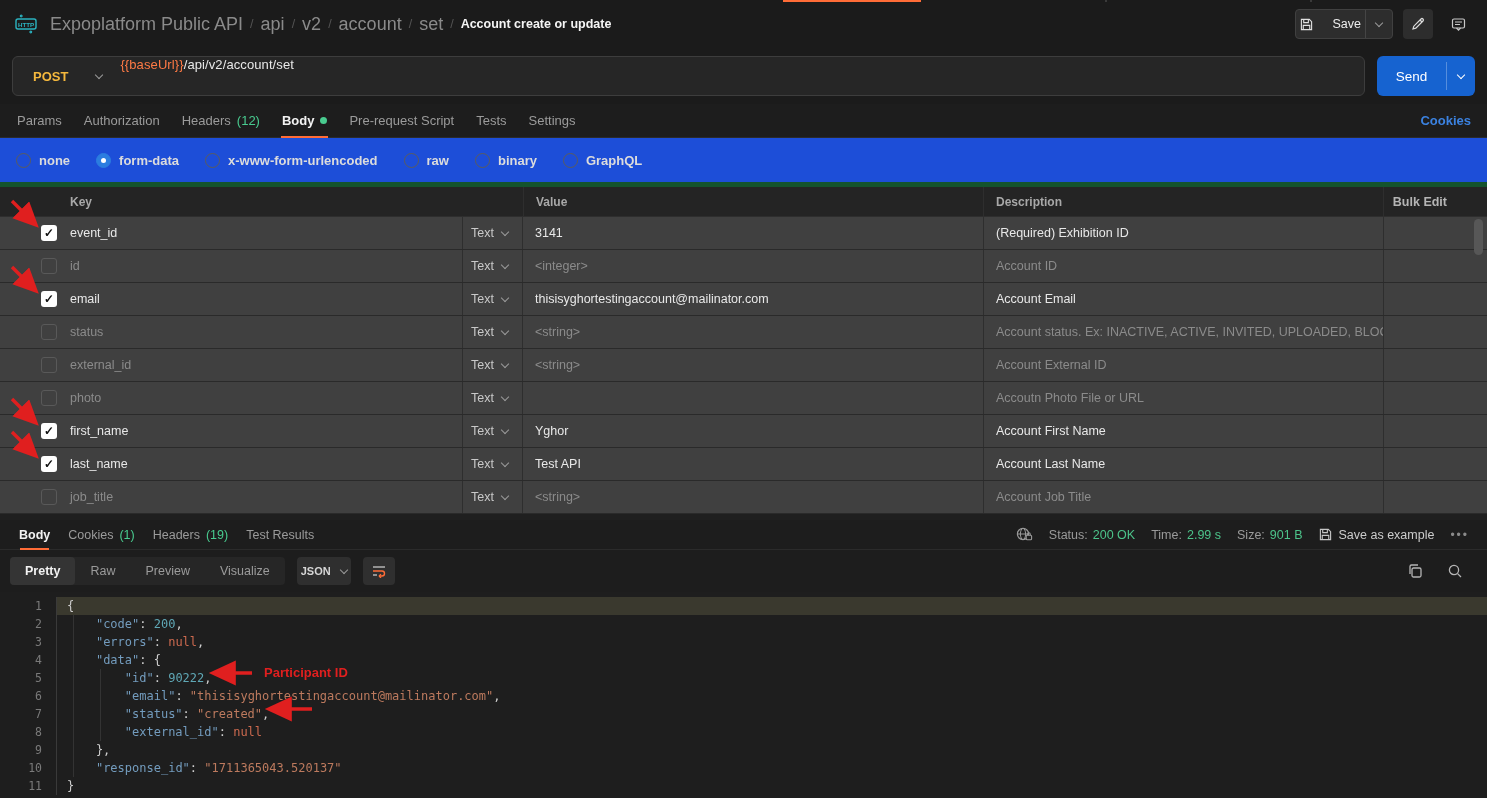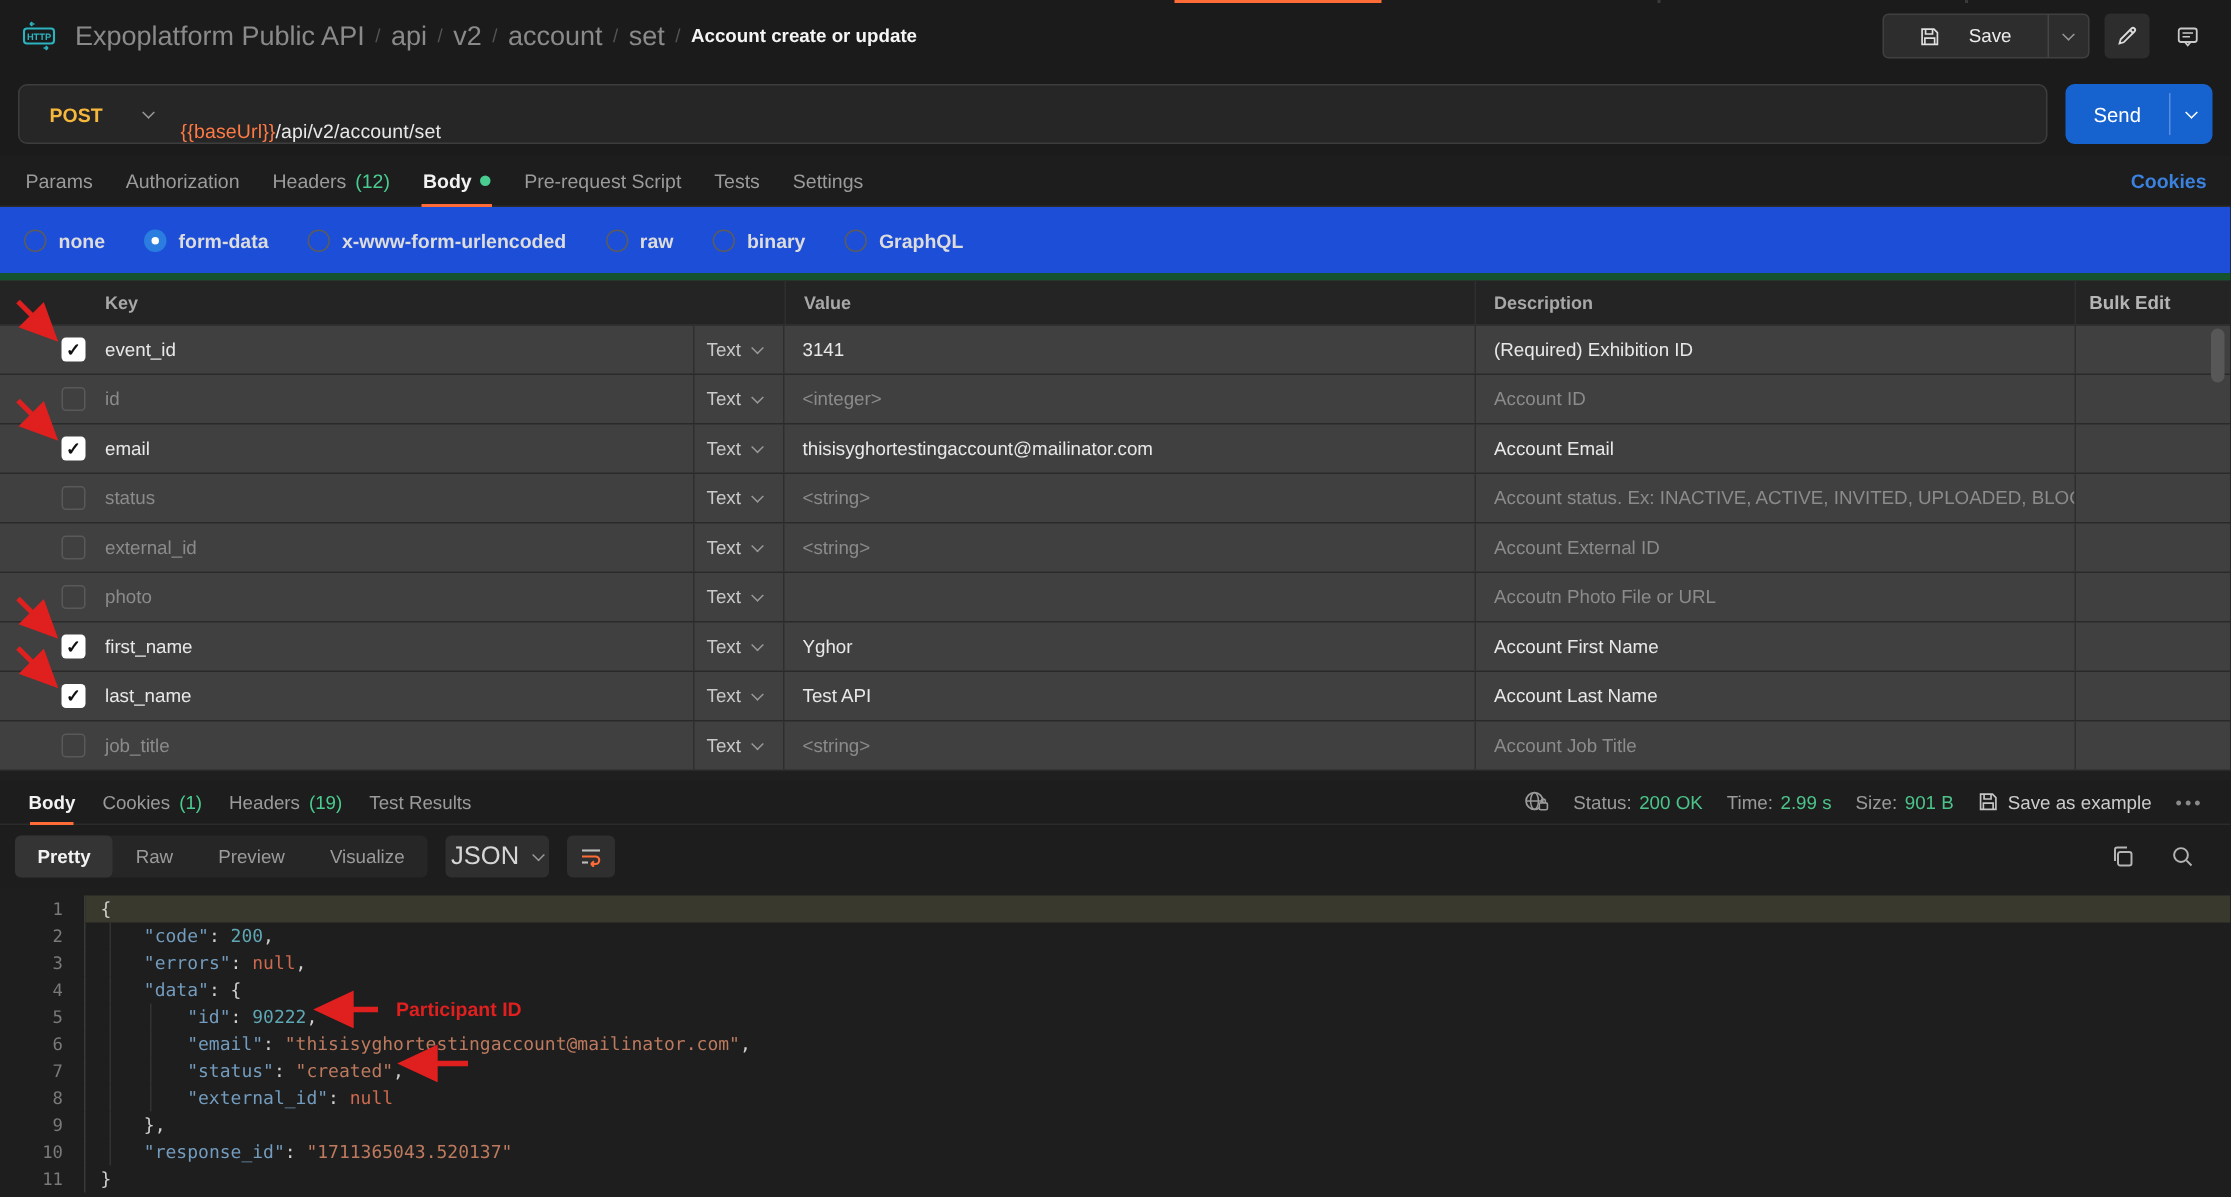--- a/index.html
+++ b/index.html
@@ -13,29 +13,29 @@
   .topbar{height:48px;background:#1b1b1b;display:flex;align-items:center;padding:0 14px;position:relative}
   .top-indicator{position:absolute;top:0;left:783px;width:138px;height:2px;background:#ff6c37}
   .top-tick{position:absolute;top:0;height:2px;width:2px;background:#3a3a3a}
   .http-badge{margin-right:12px}
   .crumbs{display:flex;align-items:center}
   .crumb{color:#8a8a8a;font-size:18px;cursor:pointer}
   .crumb-sep{color:#545454;font-size:12.5px;margin:0 7px}
   .crumb-title{color:#f5f5f5;font-weight:700;font-size:12.5px}
   .top-actions{margin-left:auto;display:flex;align-items:center;gap:10px}
   .savegrp{display:flex;align-items:center;height:30px;background:#2d2d2d;border:1px solid #404040;border-radius:4px;overflow:hidden}
-  .save-main{display:flex;align-items:center;gap:20px;padding:0 24px;height:100%;font-size:12.5px;color:#ececec}
+  .save-main{display:flex;align-items:center;gap:20px;padding:0 4px;height:100%;font-size:12.5px;color:#ececec}
   .save-div{width:1px;height:100%;background:#454545}
   .save-caret{width:26px;height:100%;display:flex;align-items:center;justify-content:center}
   .iconbtn{width:30px;height:30px;border-radius:4px;display:flex;align-items:center;justify-content:center}
   .iconbtn.boxed{background:#2d2d2d}
 
   
   .urlrow{height:56px;background:#1b1b1b;display:flex;align-items:center;padding:0 12px}
-  .urlbox{flex:1;height:40px;background:#262626;border:1px solid #3d3d3d;border-radius:6px;display:flex;align-items:flex-end}
+  .urlbox{flex:1;height:40px;background:#262626;border:1px solid #3d3d3d;border-radius:6px;display:flex;align-items:flex-start}
   .method{display:flex;align-items:center;padding:0 18px 0 20px;color:#f5b83d;font-weight:700;font-size:13px;gap:28px;height:100%;cursor:pointer}
   .urlfield{font-size:13px;letter-spacing:.1px;cursor:text}
   .urlvar{color:#ff7a45}
   .urlpath{color:#e8e8e8}
   .sendbtn{width:98px;height:40px;margin-left:12px;background:#1663d0;border-radius:6px;display:flex;align-items:stretch;overflow:hidden}
   .send-main{flex:1;display:flex;align-items:center;justify-content:center;font-weight:400;font-size:13.5px;color:#fff}
   .send-div{width:1px;background:rgba(255,255,255,.28);margin:6px 0}
   .send-caret{width:28px;display:flex;align-items:center;justify-content:center}
 
   
@@ -79,21 +79,21 @@
   .resptabs .tab{font-size:12.5px;padding:0 9px}
   .respmeta{margin-left:auto;display:flex;align-items:center;gap:16px;color:#9a9a9a;font-size:12.5px;padding-right:8px}
   .metapair{display:flex;gap:5px;align-items:center;cursor:pointer}
   .gval{color:#4cc38a}
   .saveex{display:flex;align-items:center;gap:7px;color:#cccccc;cursor:pointer}
 
   .viewbar{height:42px;background:#1d1d1d;display:flex;align-items:center;padding:0 10px;gap:12px}
   .seg{display:flex;background:#262626;border-radius:4px;height:28px;padding:0}
   .segitem{padding:0 15px;display:flex;align-items:center;font-size:12.5px;color:#9b9b9b;cursor:pointer;border-radius:4px}
   .segitem.active{background:#343434;color:#f2f2f2;font-weight:700}
-  .jsonbox{height:28px;background:#2f2f2f;border-radius:4px;display:flex;align-items:center;padding:0 4px;gap:10px;font-size:17px;color:#d6d6d6;font-weight:400;cursor:pointer}
+  .jsonbox{height:28px;background:#2f2f2f;border-radius:4px;display:flex;align-items:center;padding:0 4px;gap:10px;font-size:11px;color:#d6d6d6;font-weight:700;cursor:pointer}
   .wrapbtn{width:32px;height:28px;background:#2f2f2f;border-radius:4px;display:flex;align-items:center;justify-content:center;cursor:pointer}
   .viewbar-right{margin-left:auto;display:flex;align-items:center;gap:24px;padding-right:14px}
 
   
   .codewrap{height:211px;background:#1e1e1e;padding-top:5px;font-family:"DejaVu Sans Mono",monospace;font-size:12px;position:relative}
   .cline{display:flex;height:18px;line-height:18px}
   .gut{width:57px;flex:none;text-align:right;padding-right:14px;color:#7a7a7a;font-size:11.5px;border-right:1px solid #3a3a3a}
   .lbody{flex:1;position:relative;white-space:pre;padding-left:10px}
   .cline.hl .lbody{background:#3a392e}
   .guide{position:absolute;top:0;bottom:0;width:1px;background:#333333}

